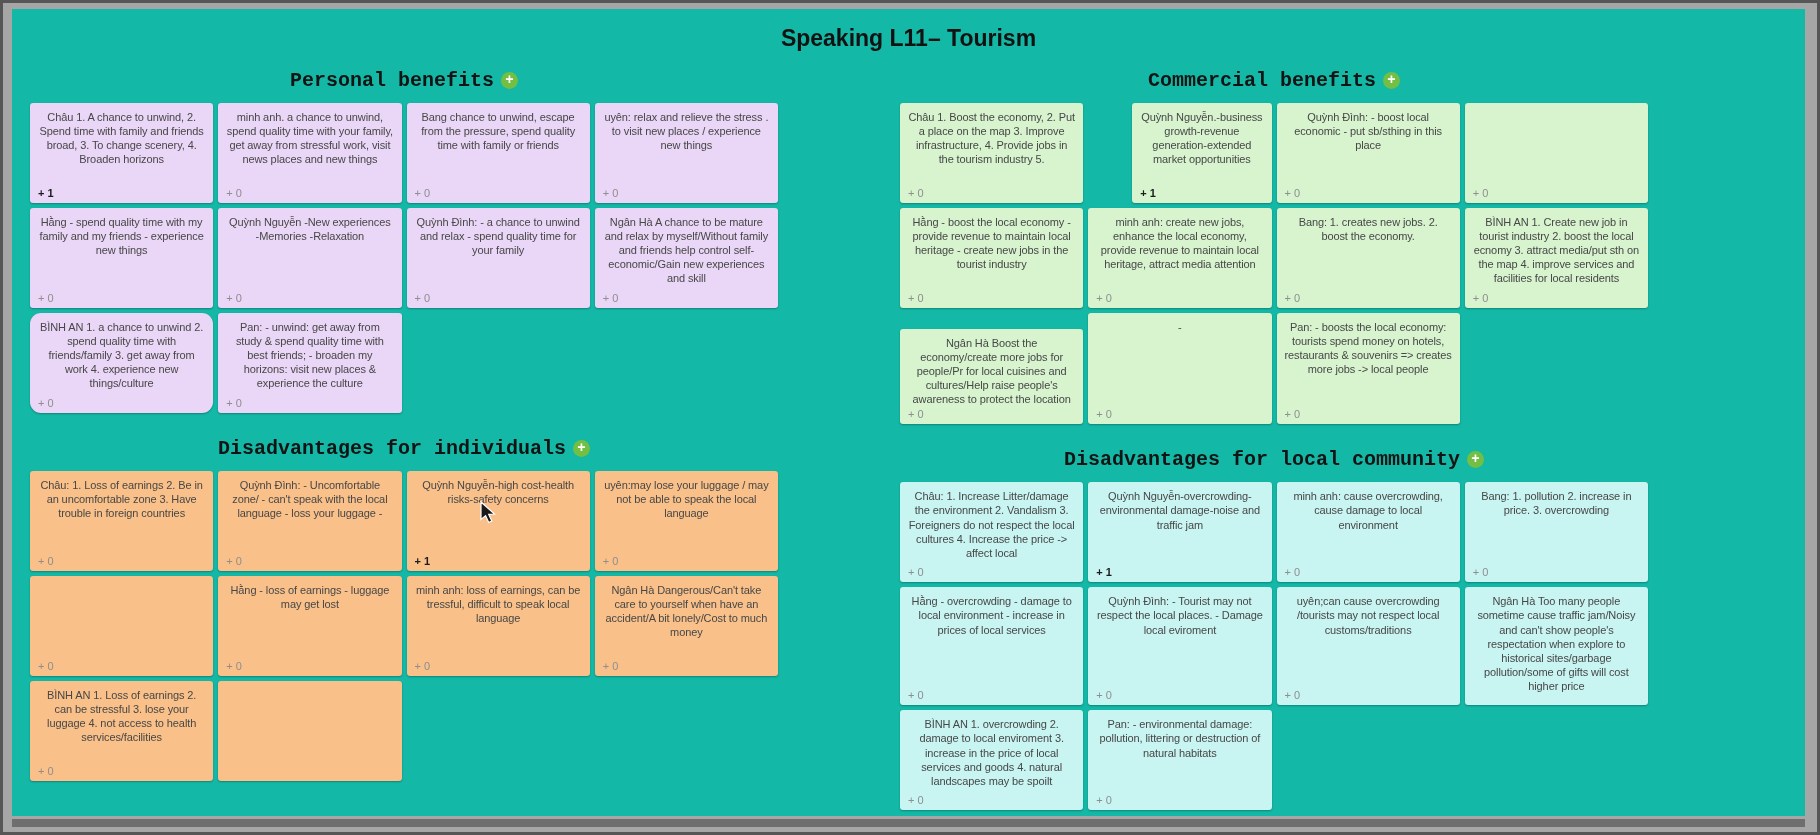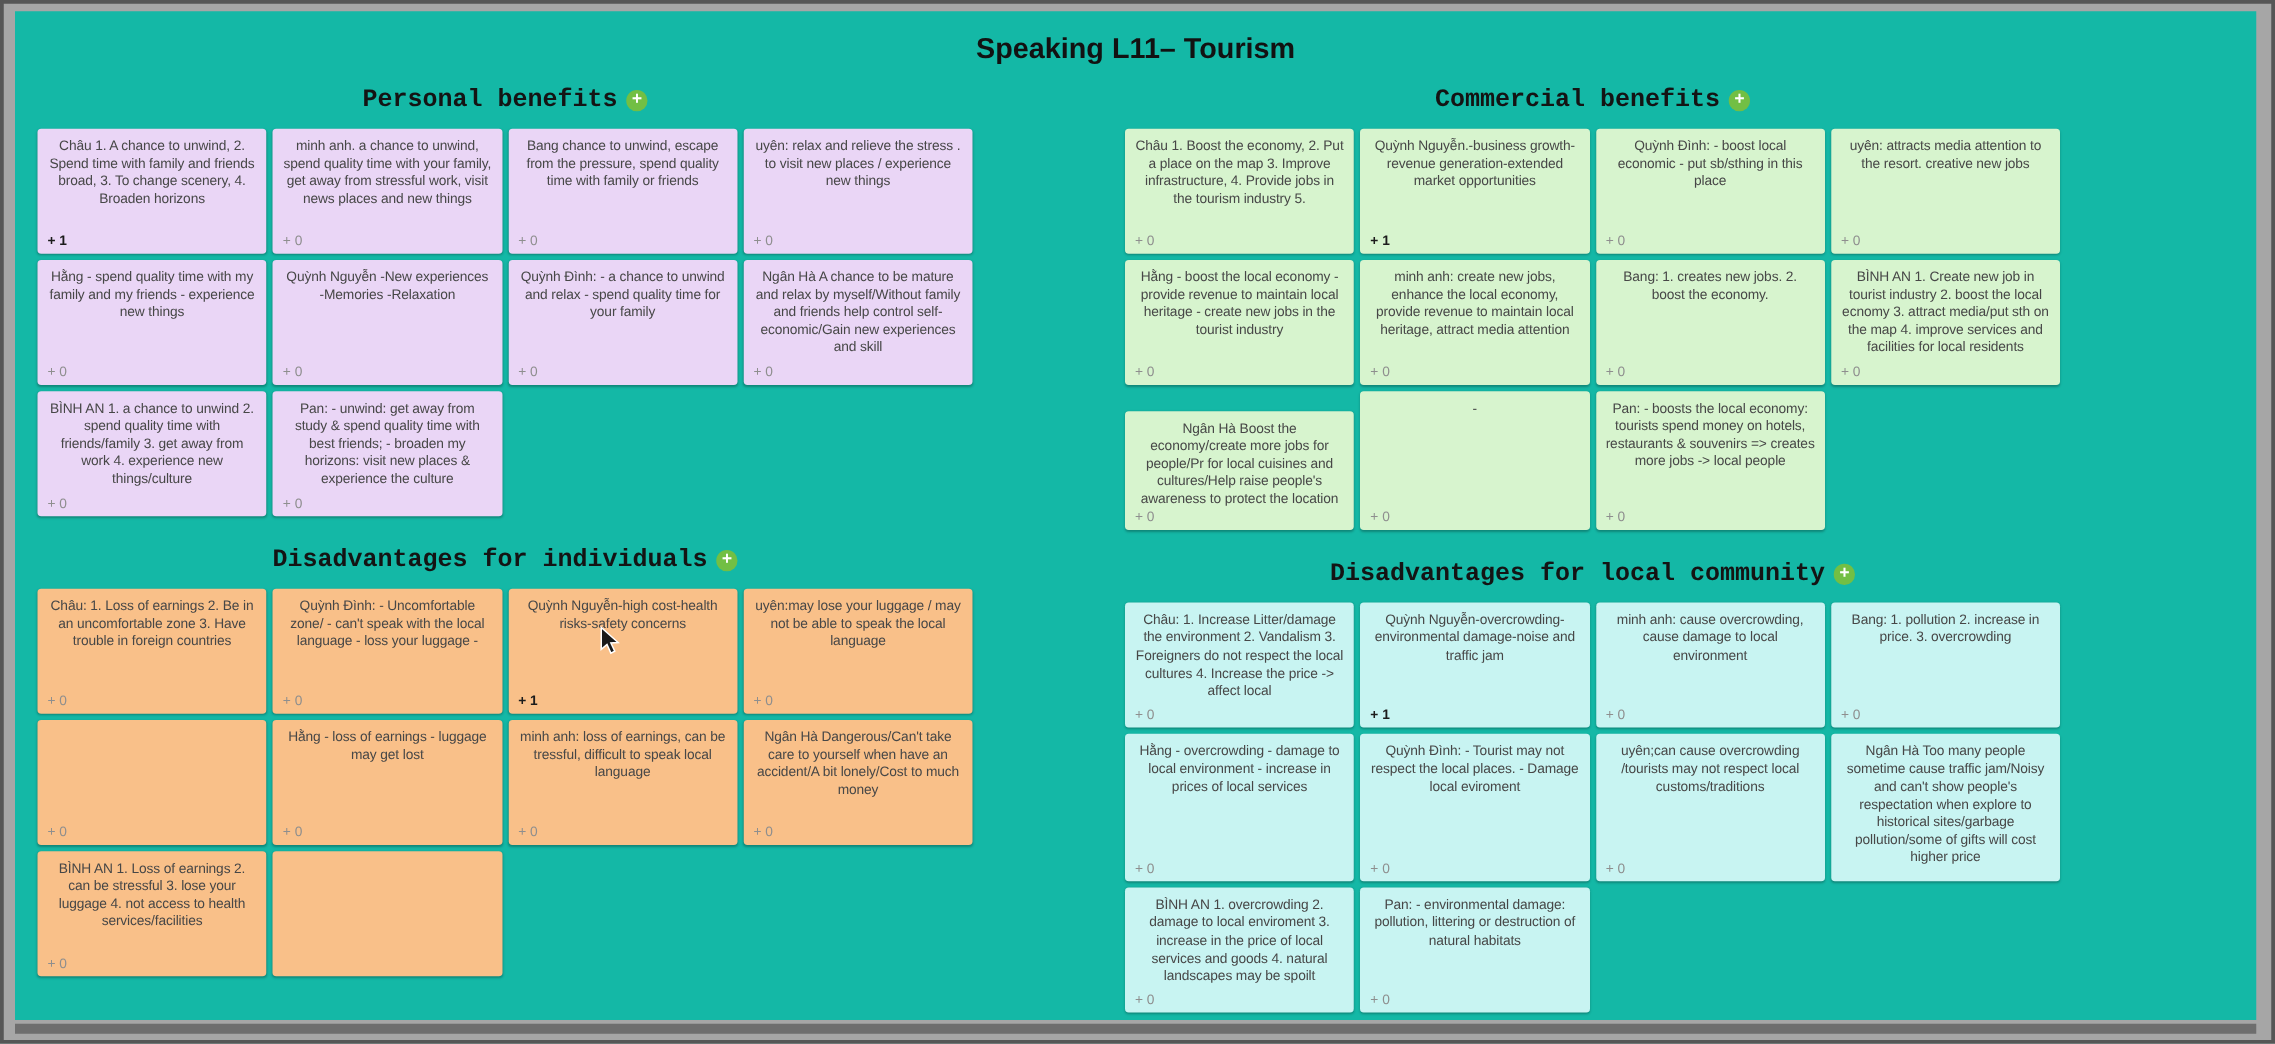--- a/index.html
+++ b/index.html
@@ -126,21 +126,21 @@
               <div class="card-vote">+ 0</div>
             </div>
             <div class="card" style="background: rgb(234, 214, 246);">
               <div class="card-text">Quỳnh Đình: - a chance to unwind and relax - spend quality time for your family</div>
               <div class="card-vote">+ 0</div>
             </div>
             <div class="card" style="background: rgb(234, 214, 246);">
               <div class="card-text">Ngân Hà A chance to be mature and relax by myself/Without family and friends help control self-economic/Gain new experiences and skill</div>
               <div class="card-vote">+ 0</div>
             </div>
-            <div class="card" style="background: rgb(234, 214, 246);">
+            <div class="card" style="background: rgb(234, 214, 246); border-radius: 11px;">
               <div class="card-text">BÌNH AN 1. a chance to unwind 2. spend quality time with friends/family 3. get away from work 4. experience new things/culture</div>
               <div class="card-vote">+ 0</div>
             </div>
             <div class="card" style="background: rgb(234, 214, 246);">
               <div class="card-text">Pan: - unwind: get away from study &amp; spend quality time with best friends; - broaden my horizons: visit new places &amp; experience the culture</div>
               <div class="card-vote">+ 0</div>
             </div>
             <div class="card placeholder"></div>
             <div class="card placeholder"></div>
           </div>
@@ -199,30 +199,29 @@
         <section class="board-section sec-commercial-benefits">
           <div class="section-header">
             <span>Commercial benefits</span>
             <span class="add-button">+</span>
           </div>
           <div class="grid">
             <div class="card" style="background: rgb(215, 244, 206);">
               <div class="card-text">Châu 1. Boost the economy, 2. Put a place on the map 3. Improve infrastructure, 4. Provide jobs in the tourism industry 5.</div>
               <div class="card-vote">+ 0</div>
             </div>
-            <div class="card" style="background: rgb(215, 244, 206);">
+            <div class="card" style="background: rgb(215, 244, 206); margin-left: 44px;">
               <div class="card-text">Quỳnh Nguyễn.-business growth-revenue generation-extended market opportunities</div>
               <div class="card-vote card-vote--pos">+ 1</div>
             </div>
             <div class="card" style="background: rgb(215, 244, 206);">
               <div class="card-text">Quỳnh Đình: - boost local economic - put sb/sthing in this place</div>
               <div class="card-vote">+ 0</div>
             </div>
             <div class="card" style="background: rgb(215, 244, 206);">
-              <div class="card-text">uyên: attracts media attention to the resort. creative new jobs</div>
               <div class="card-vote">+ 0</div>
             </div>
             <div class="card" style="background: rgb(215, 244, 206);">
               <div class="card-text">Hằng - boost the local economy - provide revenue to maintain local heritage - create new jobs in the tourist industry</div>
               <div class="card-vote">+ 0</div>
             </div>
             <div class="card" style="background: rgb(215, 244, 206);">
               <div class="card-text">minh anh: create new jobs, enhance the local economy, provide revenue to maintain local heritage, attract media attention</div>
               <div class="card-vote">+ 0</div>
             </div>

